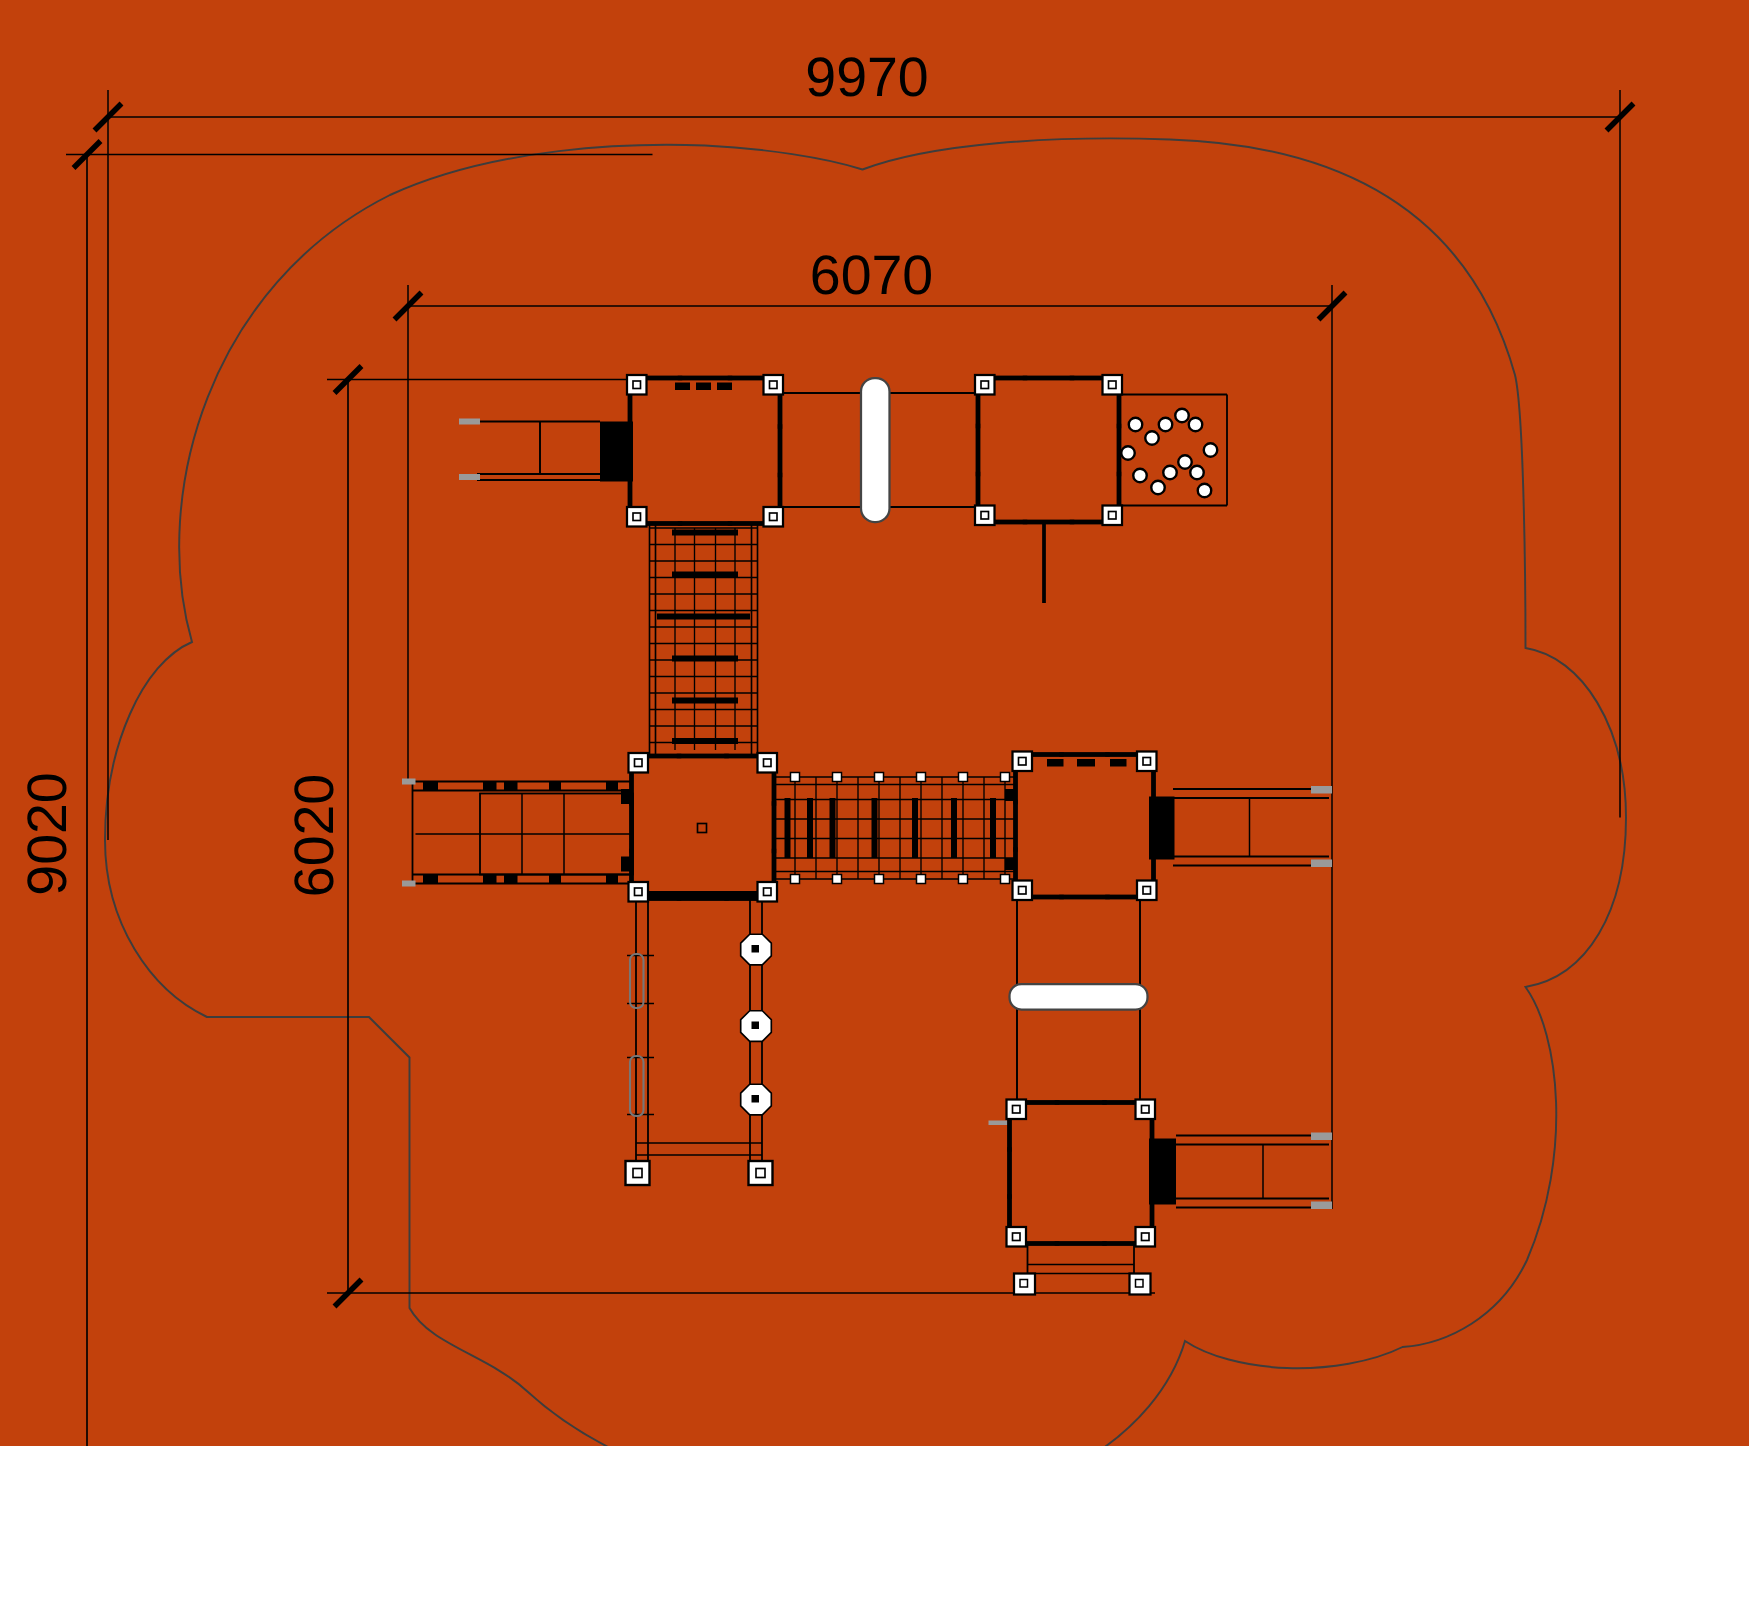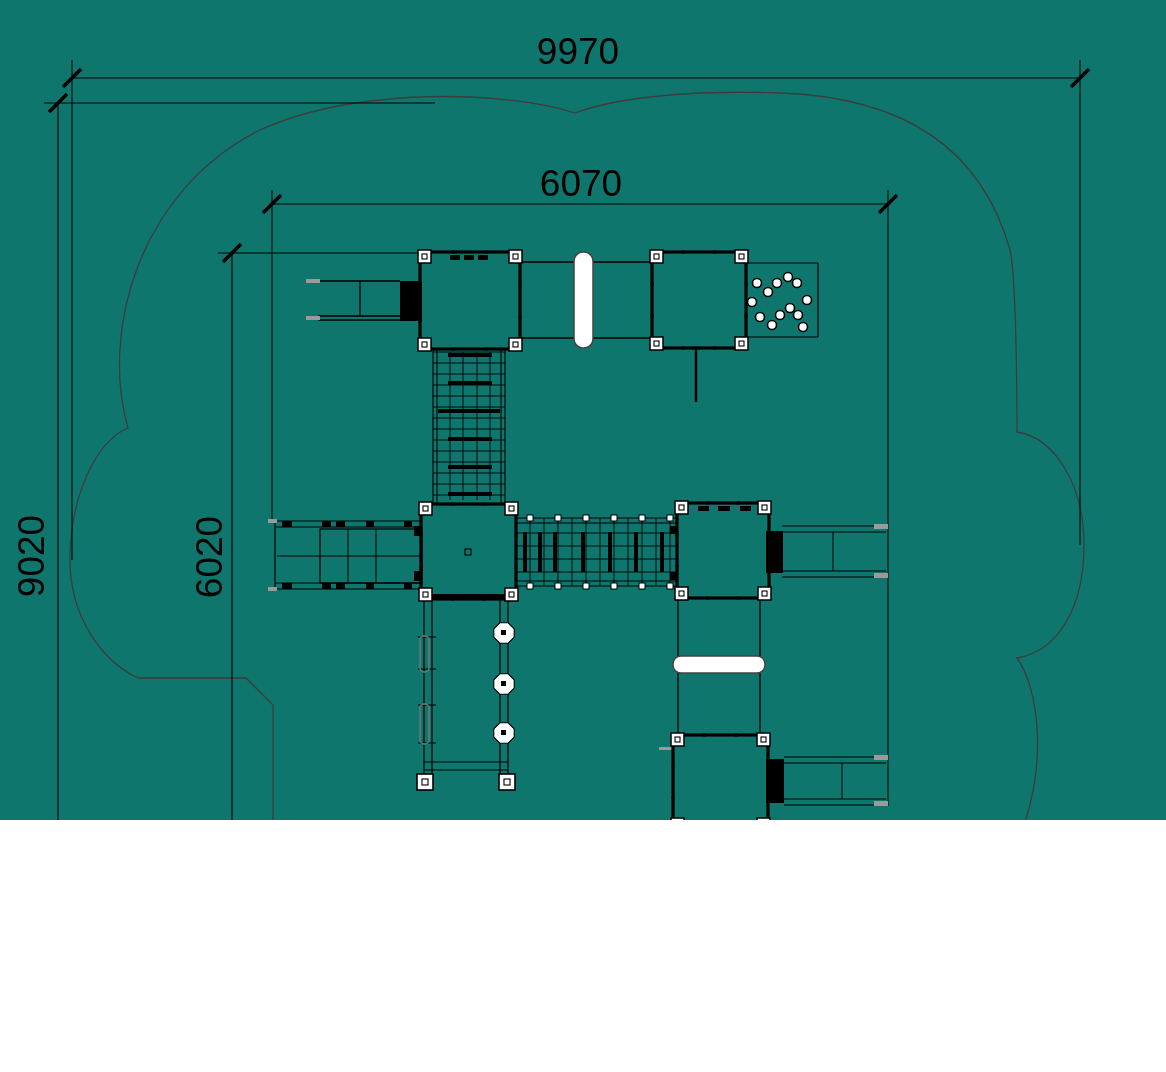--- a/index.html
+++ b/index.html
@@ -1,16 +1,16 @@
 <!DOCTYPE html>
 <html><head>
 <meta charset="utf-8">
 <style>
   html,body{margin:0;padding:0;background:#ffffff;}
-  #page{width:1166px;height:820px;position:relative;background:#0f766e;overflow:hidden;}
+  #page{width:1166px;height:964px;position:relative;background:#c2410c;overflow:hidden;}
   svg{display:block;}
   .dim{font-family:"Liberation Sans",sans-serif;font-size:37px;fill:#000;}
 </style>
 </head>
 <body>
 
 <div id="page">
   <svg id="plan" width="1166" height="1072" viewBox="0 0 1166 1072">
     <g id="gen">
         <path d="M128,428 C100,330 140,190 260,130 C330,98 420,95 470,97 C510,99 550,105 575,113 C620,96 700,90 780,93 C870,96 975,125 1010,250 C1016,275 1017,390 1017,432 C1055,438 1084,485 1084,545 C1084,608 1058,651 1017,658 C1040,690 1048,770 1018,840 C1000,878 965,896 935,898 C915,908 885,913 858,912 C830,911 805,904 790,894 C772,955 695,1008 590,1008 C490,1008 400,972 352,928 C325,903 287,897 273,872 L273,705 L246,678 L138,678 C100,660 70,615 70,560 C70,498 95,442 128,428 Z" fill="none" stroke="#3d3d3d" stroke-width="1.3"></path>

